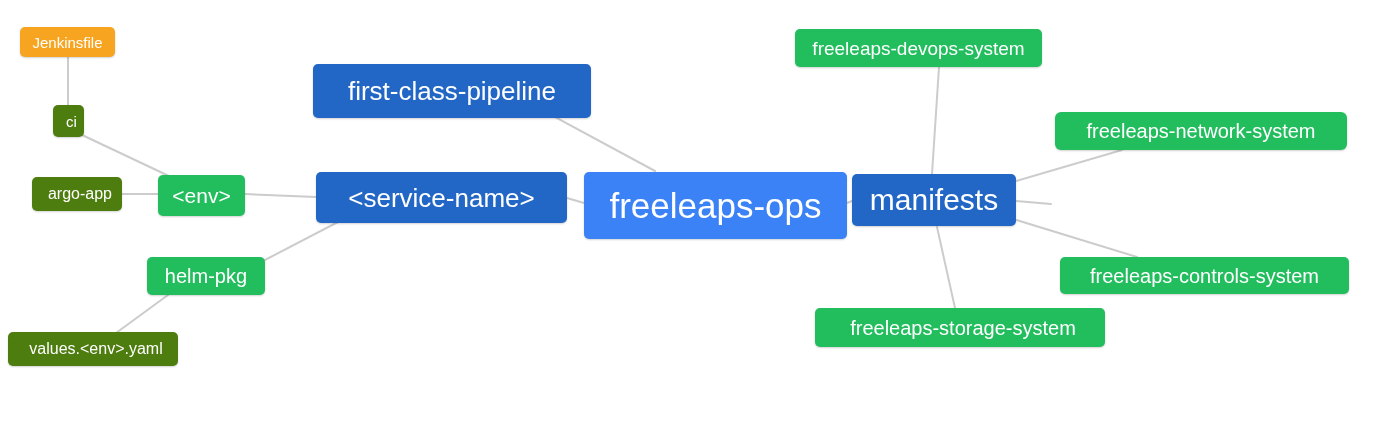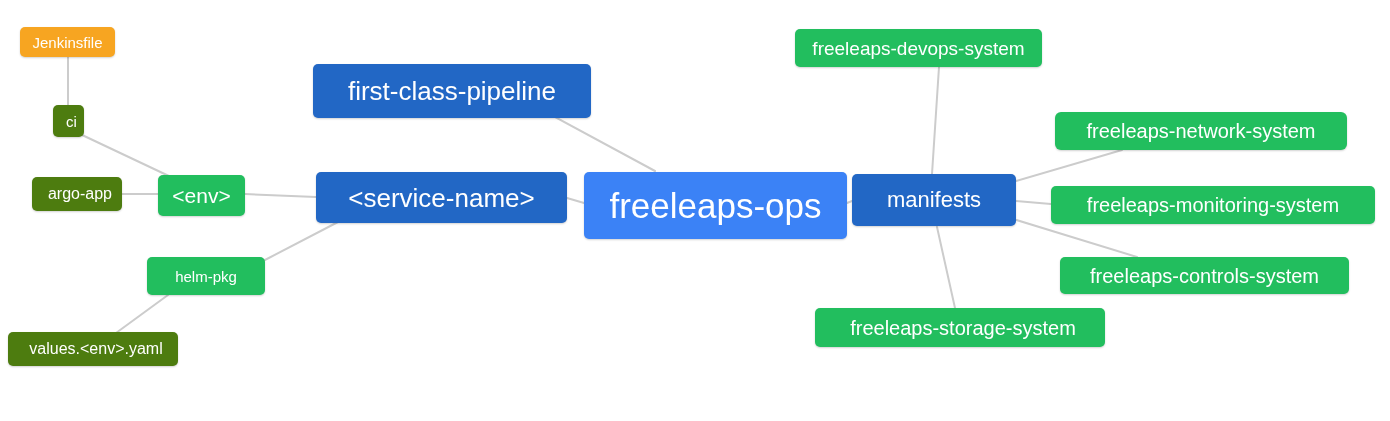--- a/index.html
+++ b/index.html
@@ -69,35 +69,34 @@
   </svg>
 
   <div class="node c-orange" style="left:20px; top:27px; width:95px; height:30px; font-size:15px;">Jenkinsfile</div>
 
   <div class="node c-red" style="left:53px; top:105px; width:31px; height:32px; font-size:15px;">ci</div>
 
   <div class="node c-red" style="left:32px; top:177px; width:90px; height:34px; font-size:16px;">argo-app</div>
 
   <div class="node c-green" style="left:158px; top:175px; width:87px; height:41px; font-size:21px;">&lt;env&gt;</div>
 
-  <div class="node c-green" style="left:147px; top:257px; width:118px; height:38px; font-size:15px;">helm-pkg</div>
+  <div class="node c-green" style="left:147px; top:257px; width:118px; height:38px; font-size:20px;">helm-pkg</div>
 
   <div class="node c-red" style="left:8px; top:332px; width:170px; height:34px; font-size:16px;">values.&lt;env&gt;.yaml</div>
 
   <div class="node c-blue" style="left:313px; top:36px; width:278px; height:54px; font-size:26px;margin-top:28px;">first-class-pipeline</div>
 
   <div class="node c-blue" style="left:316px; top:172px; width:251px; height:51px; font-size:26px;">&lt;service-name&gt;</div>
 
   <div class="node c-dark" style="left:584px; top:172px; width:263px; height:67px; font-size:35px;">freeleaps-ops</div>
 
-  <div class="node c-blue" style="left:852px; top:174px; width:164px; height:52px; font-size:22px;">manifests</div>
+  <div class="node c-blue" style="left:852px; top:174px; width:164px; height:52px; font-size:30px;">manifests</div>
 
   <div class="node c-green" style="left:795px; top:29px; width:247px; height:38px; font-size:19px;">freeleaps-devops-system</div>
 
   <div class="node c-green" style="left:1055px; top:112px; width:292px; height:38px; font-size:20px;border-radius:6px;">freeleaps-network-system</div>
 
-  <div class="node c-green" style="left:1051px; top:186px; width:324px; height:38px; font-size:20px;">freeleaps-monitoring-system</div>
 
   <div class="node c-green" style="left:1060px; top:257px; width:289px; height:37px; font-size:20px;">freeleaps-controls-system</div>
 
   <div class="node c-green" style="left:815px; top:308px; width:290px; height:39px; font-size:20px;padding-left:6px;">freeleaps-storage-system</div>
 
 </div>
 
 </body></html>

